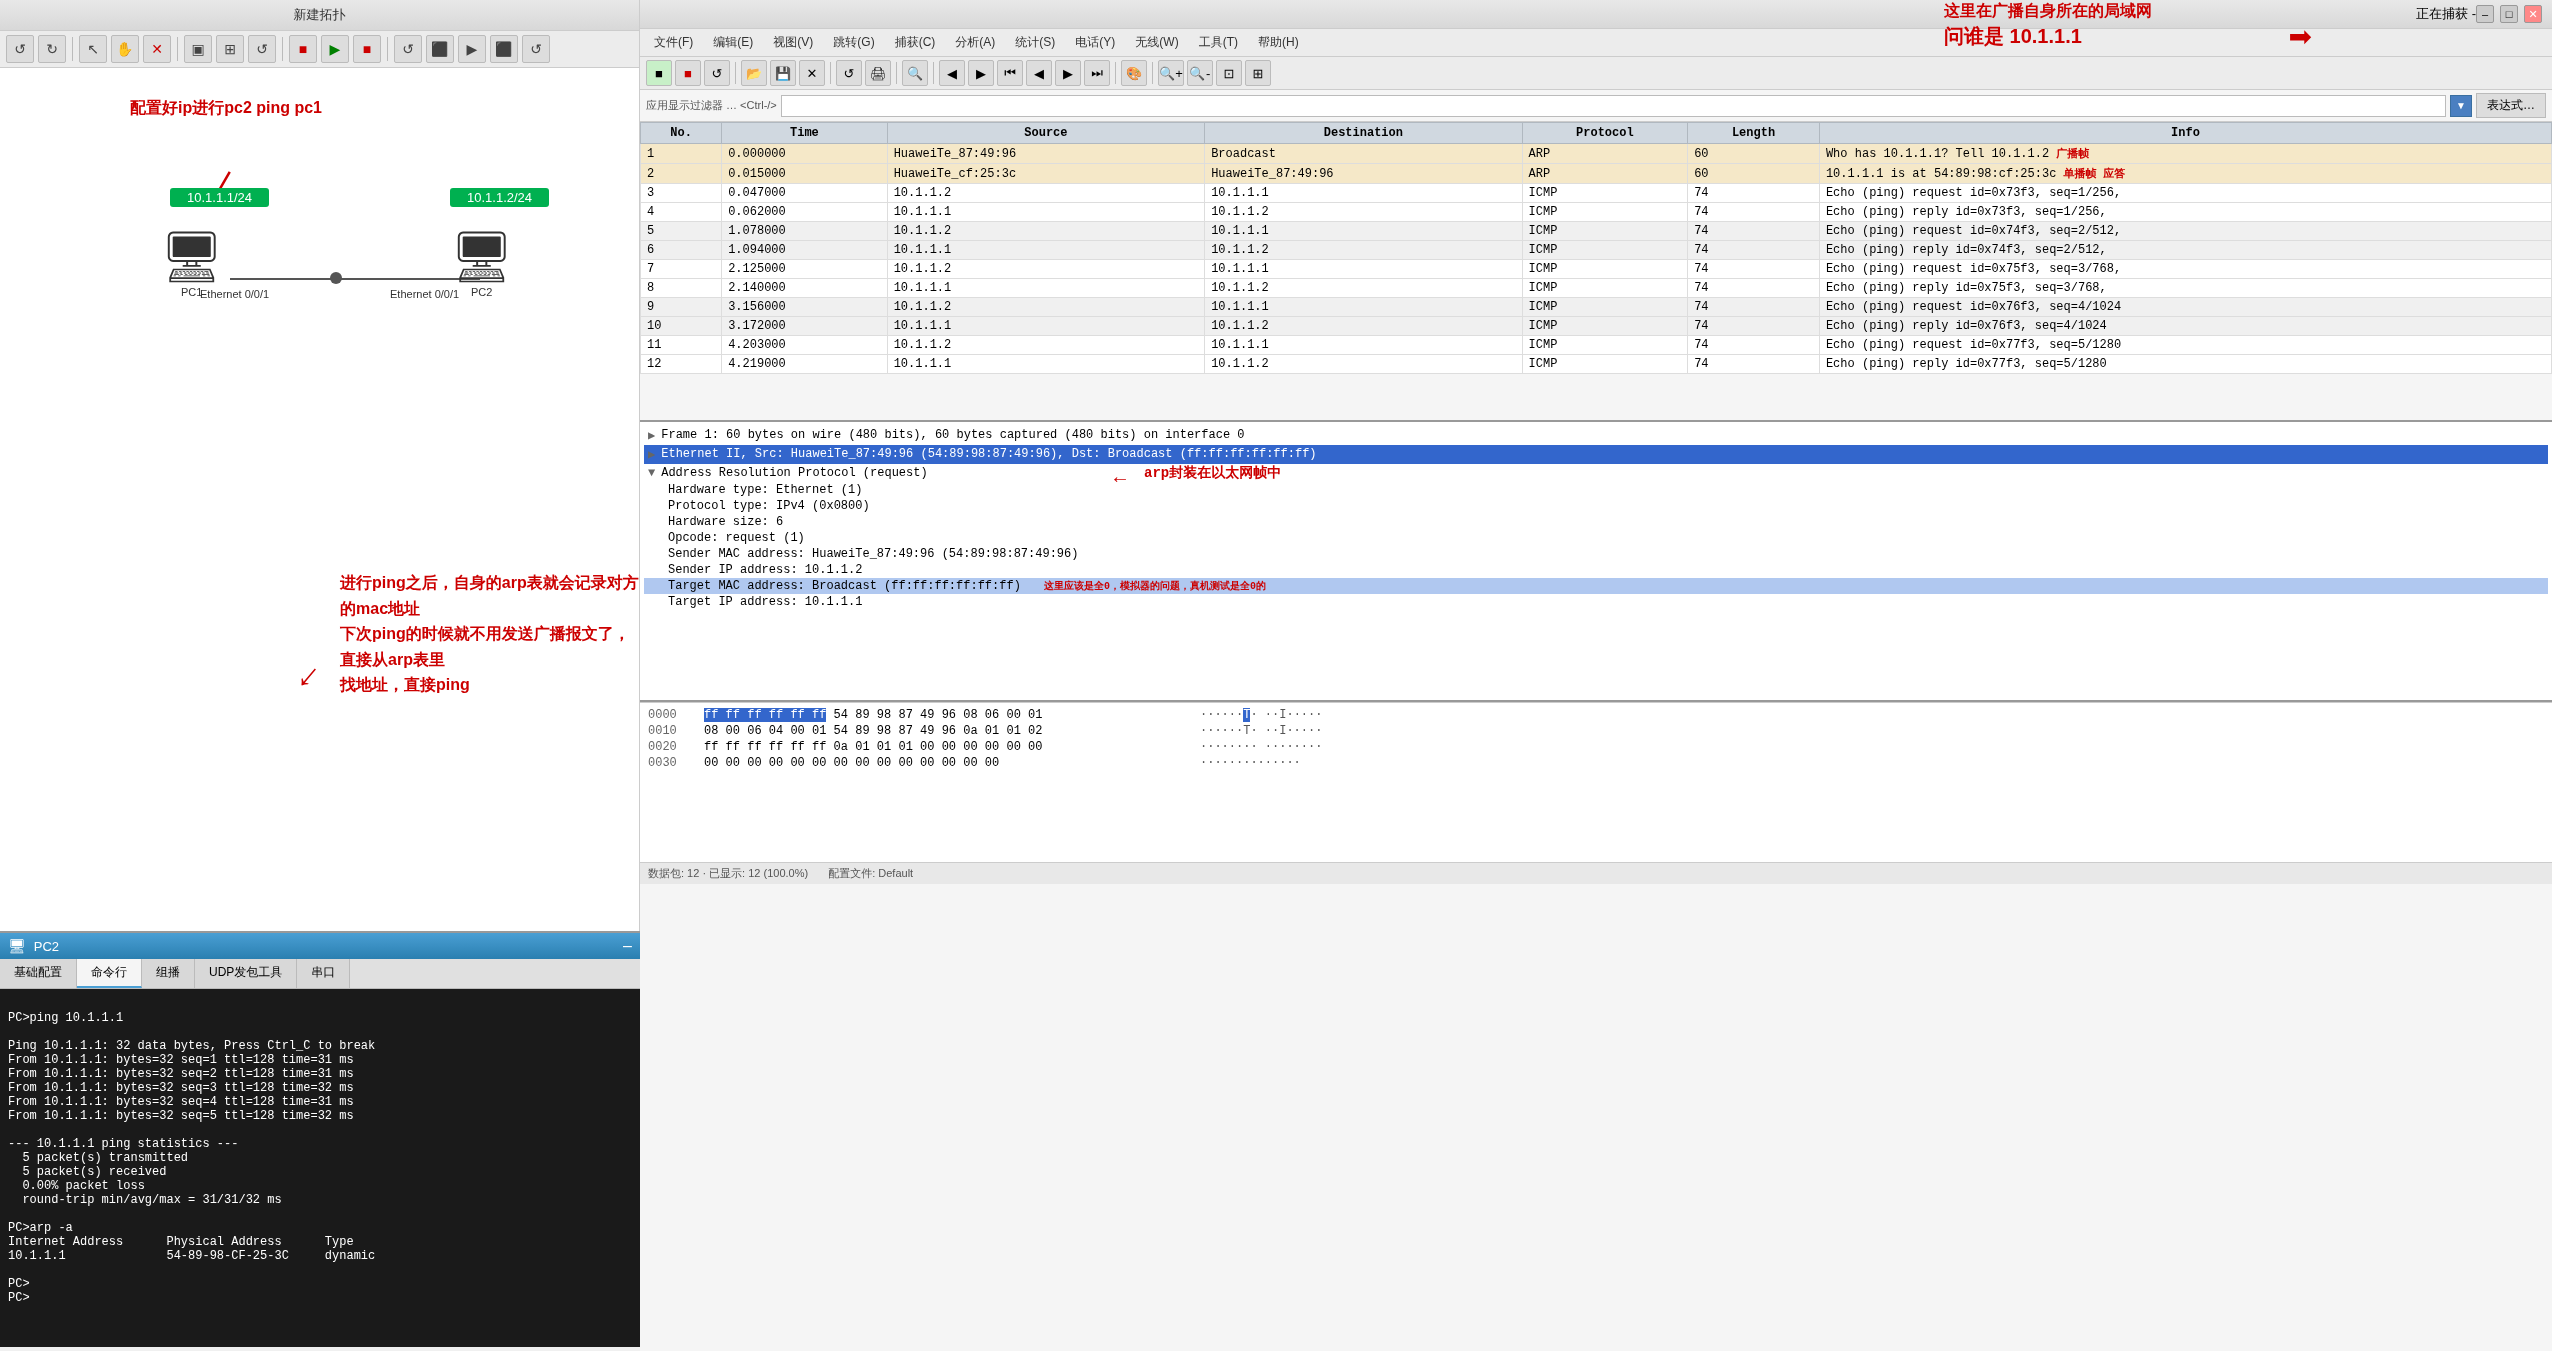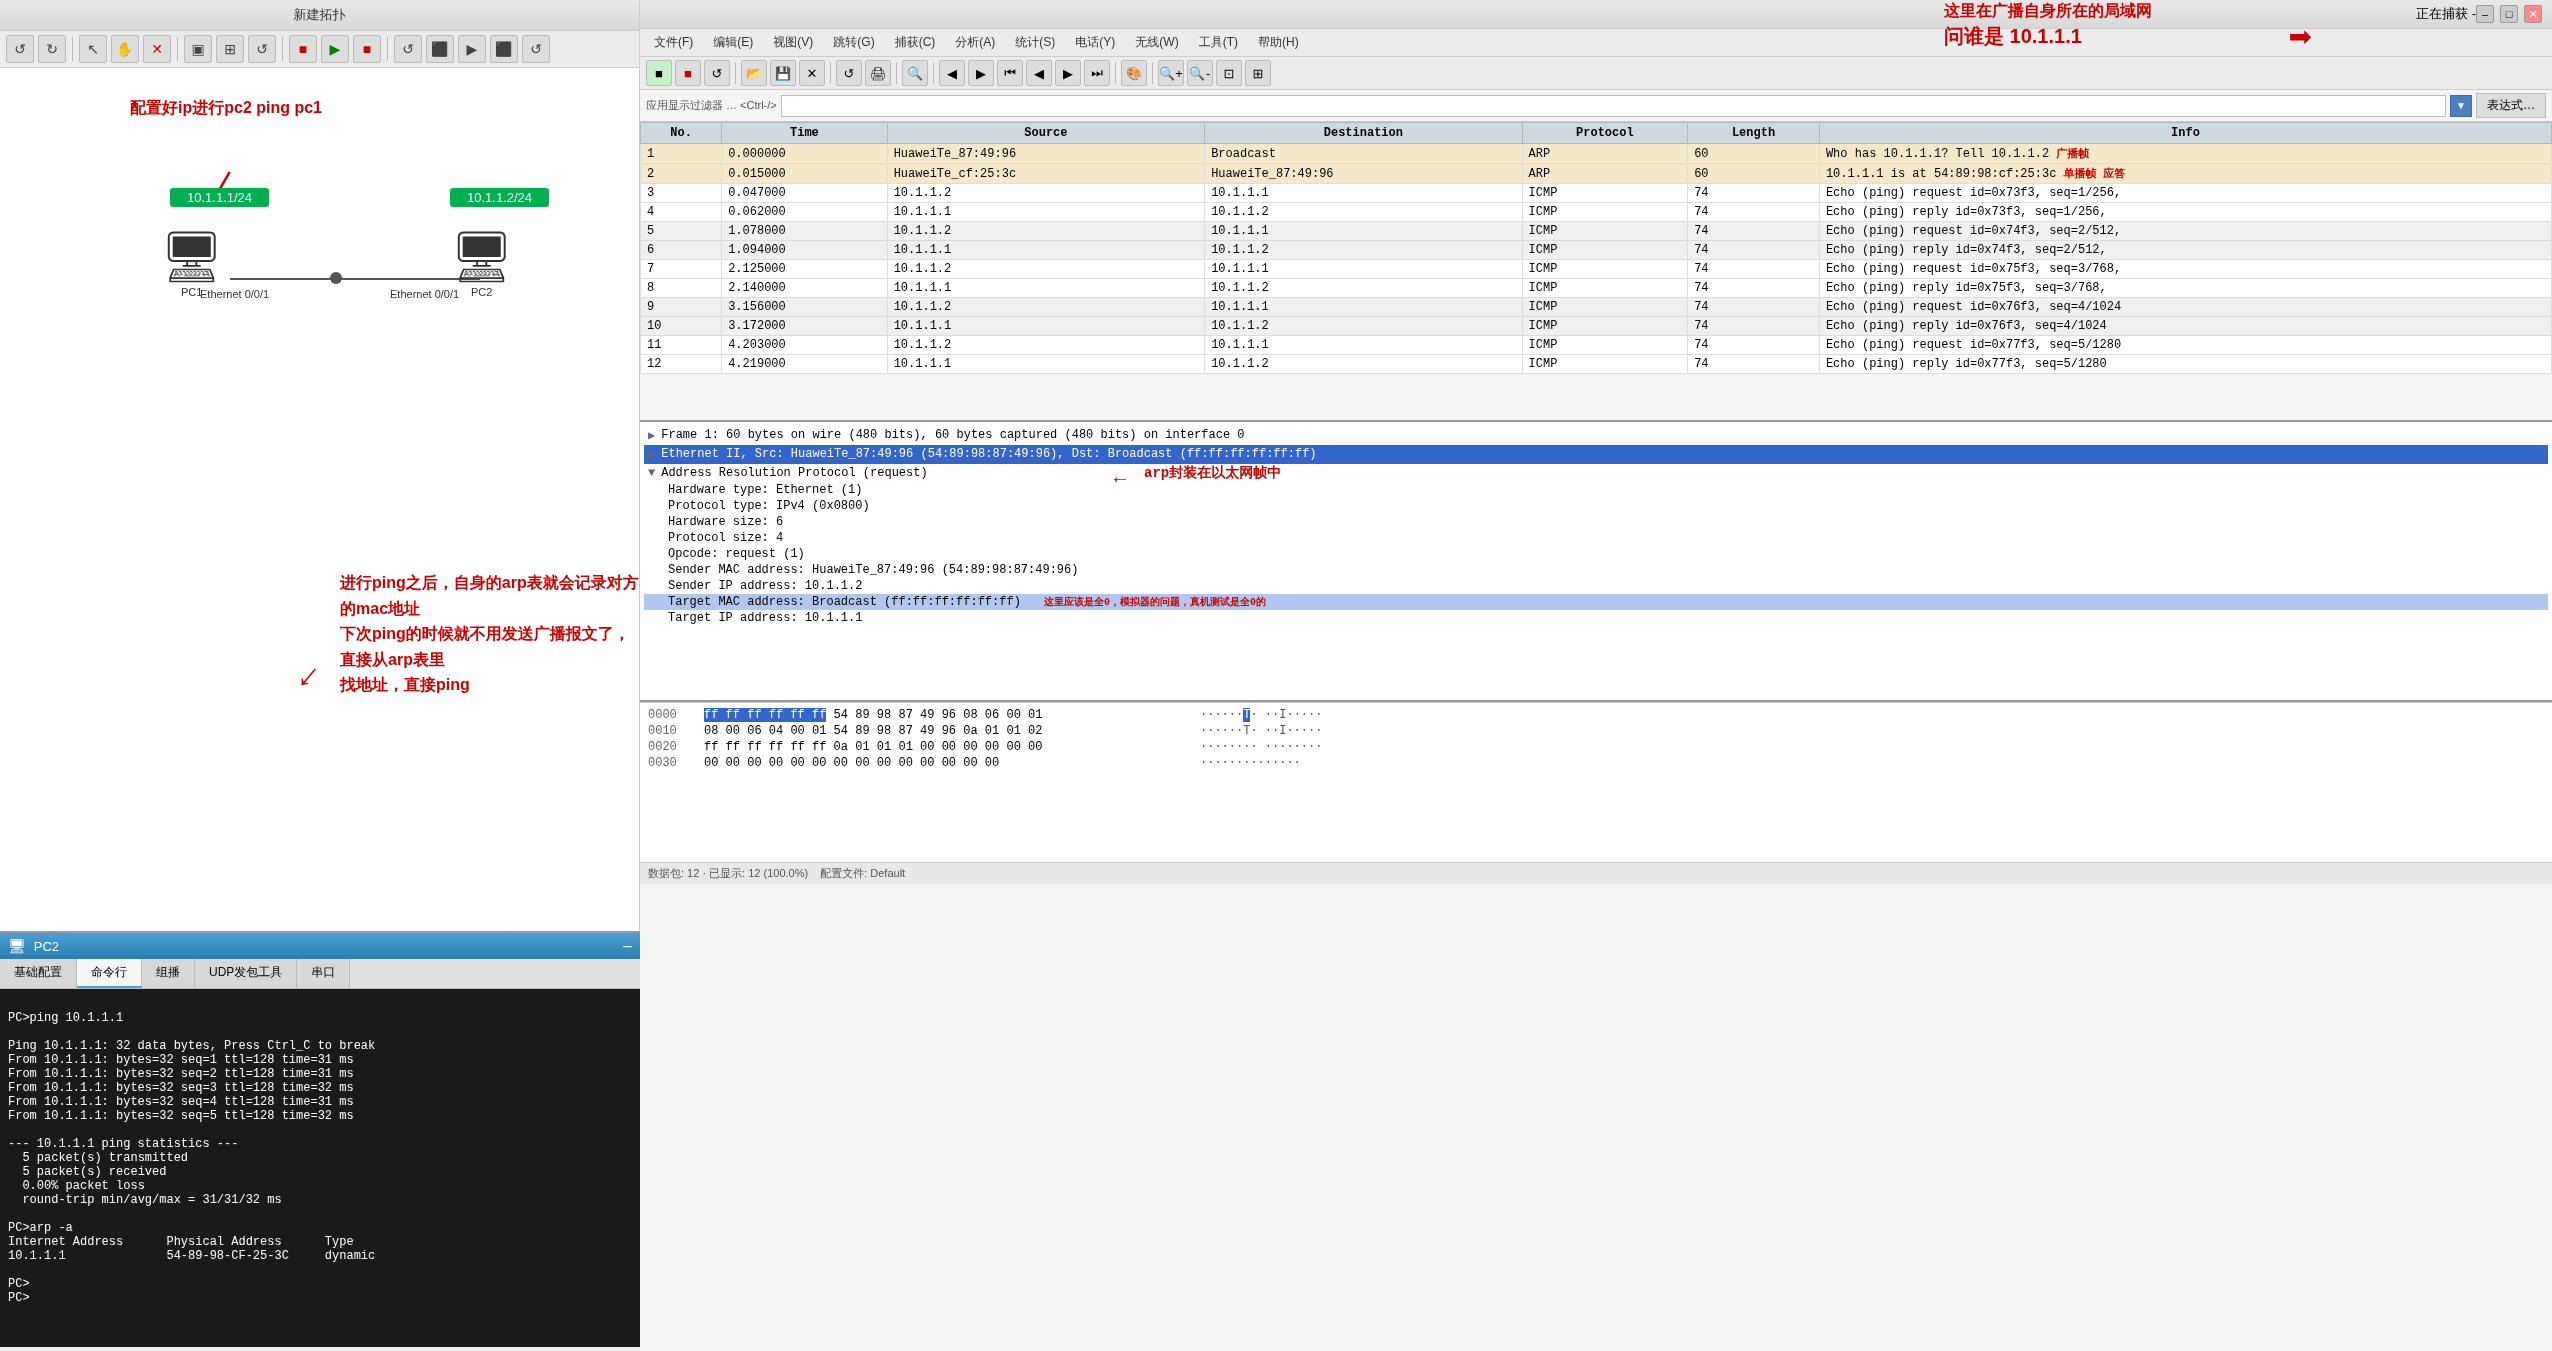--- a/index.html
+++ b/index.html
@@ -638,21 +638,20 @@
       <span class="detail-expand">▼</span>
       <span class="detail-text">Address Resolution Protocol (request)</span>
 
       <span style="position:absolute; left: 500px; top: 0; color: #cc0000; font-size: 14px; font-weight: bold; white-space:nowrap;">arp封装在以太网帧中</span>
       <span style="position:absolute; left: 470px; top: 2px; color: #cc0000; font-size: 20px;">←</span>
     </div>
 
     <div class="detail-sub">Hardware type: Ethernet (1)</div>
     <div class="detail-sub">Protocol type: IPv4 (0x0800)</div>
     <div class="detail-sub">Hardware size: 6</div>
-    <div class="detail-sub">Protocol size: 4</div>
     <div class="detail-sub">Opcode: request (1)</div>
     <div class="detail-sub">Sender MAC address: HuaweiTe_87:49:96 (54:89:98:87:49:96)</div>
     <div class="detail-sub">Sender IP address: 10.1.1.2</div>
 
     <div class="detail-sub blue-highlight" style="position:relative;">
       Target MAC address: Broadcast (ff:ff:ff:ff:ff:ff)
       <span style="color: #cc0000; font-weight: bold; font-size:10px; margin-left: 16px;">这里应该是全0，模拟器的问题，真机测试是全0的</span>
     </div>
     <div class="detail-sub">Target IP address: 10.1.1.1</div>
   </div>
@@ -673,17 +672,17 @@
       <span class="hex-bytes">ff ff ff ff ff ff 0a 01  01 01 00 00 00 00 00 00</span>
       <span class="hex-ascii">········  ········</span>
     </div>
     <div class="hex-row">
       <span class="hex-offset">0030</span>
       <span class="hex-bytes">00 00 00 00 00 00 00 00  00 00 00 00 00 00</span>
       <span class="hex-ascii">··············</span>
     </div>
   </div>
 
-  <div style="background:#e8e8e8; border-top:1px solid #ccc; padding:3px 8px; font-size:11px; color:#555; display:flex; gap:12px; align-items:center;">
+  <div style="background:#e8e8e8; border-top:1px solid #ccc; padding:3px 8px; font-size:11px; color:#555; display:flex; gap:20px; align-items:center;">
     <span>数据包: 12 · 已显示: 12 (100.0%)</span>
     <span>配置文件: Default</span>
   </div>
 </div>
 
 </body></html>

